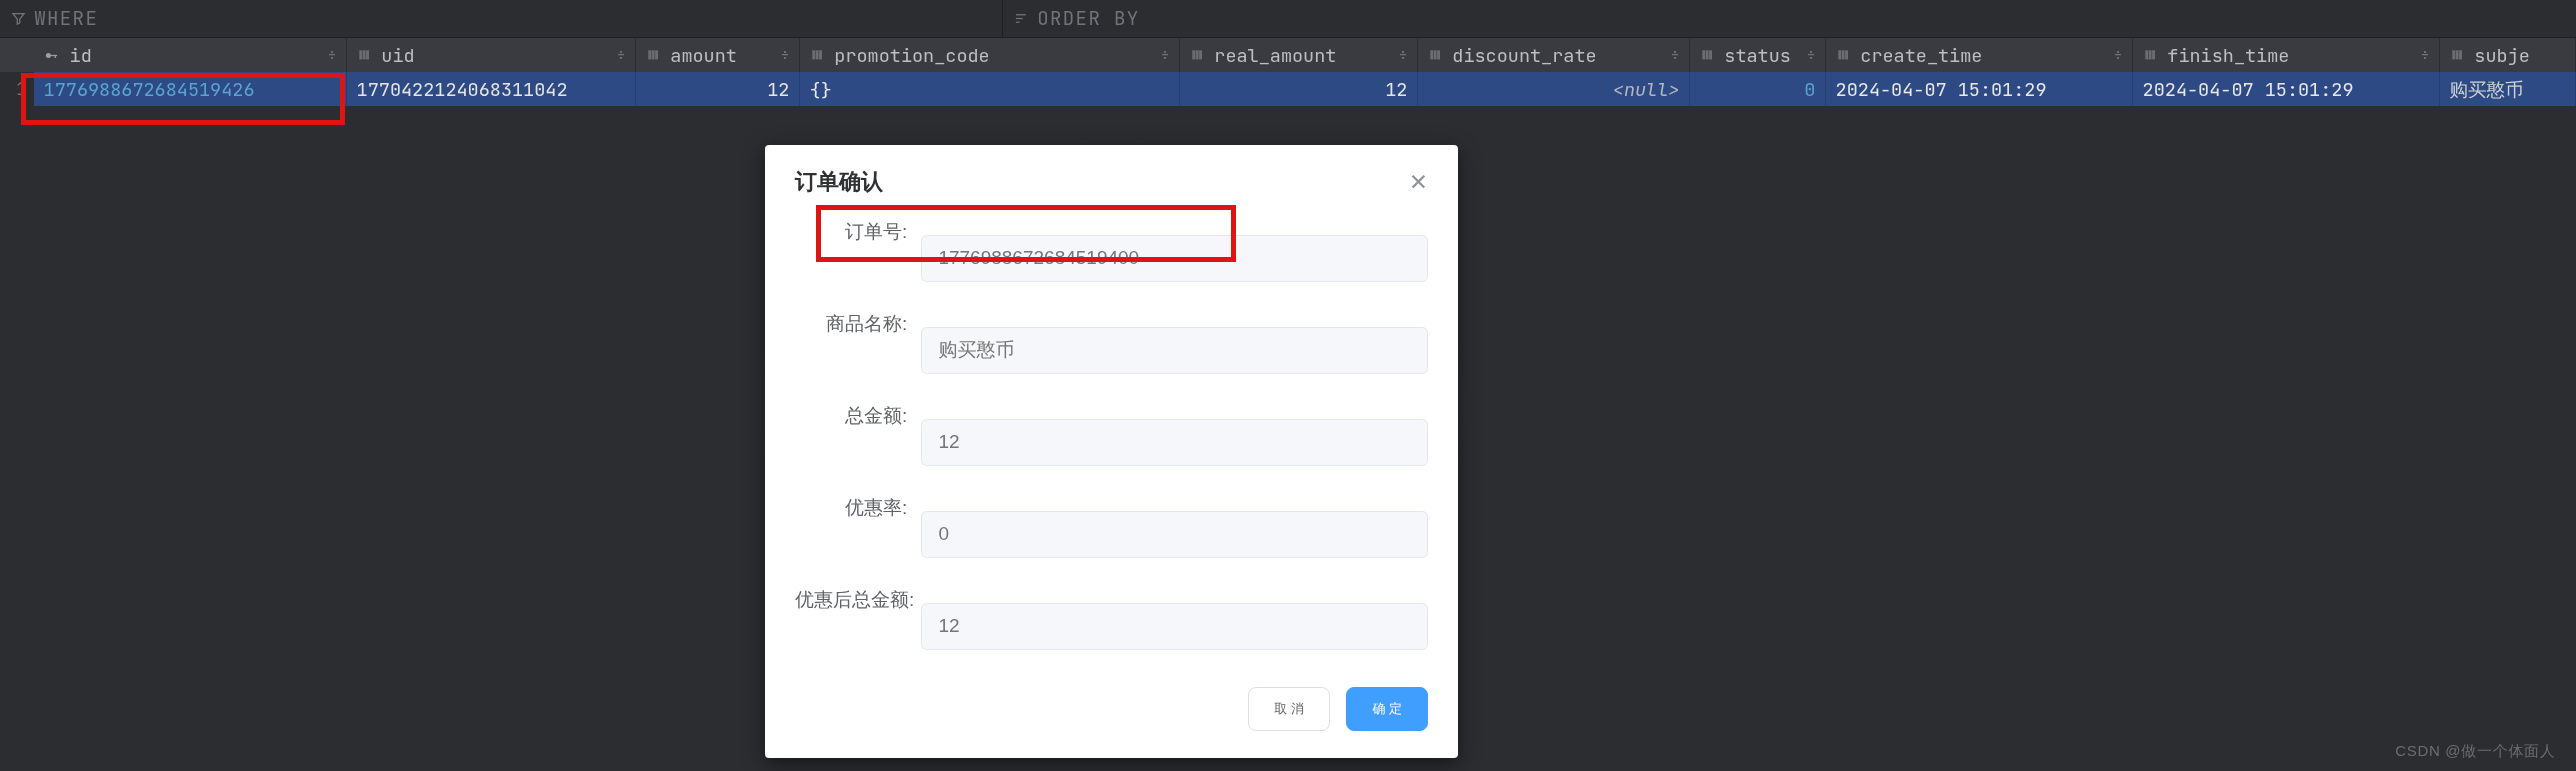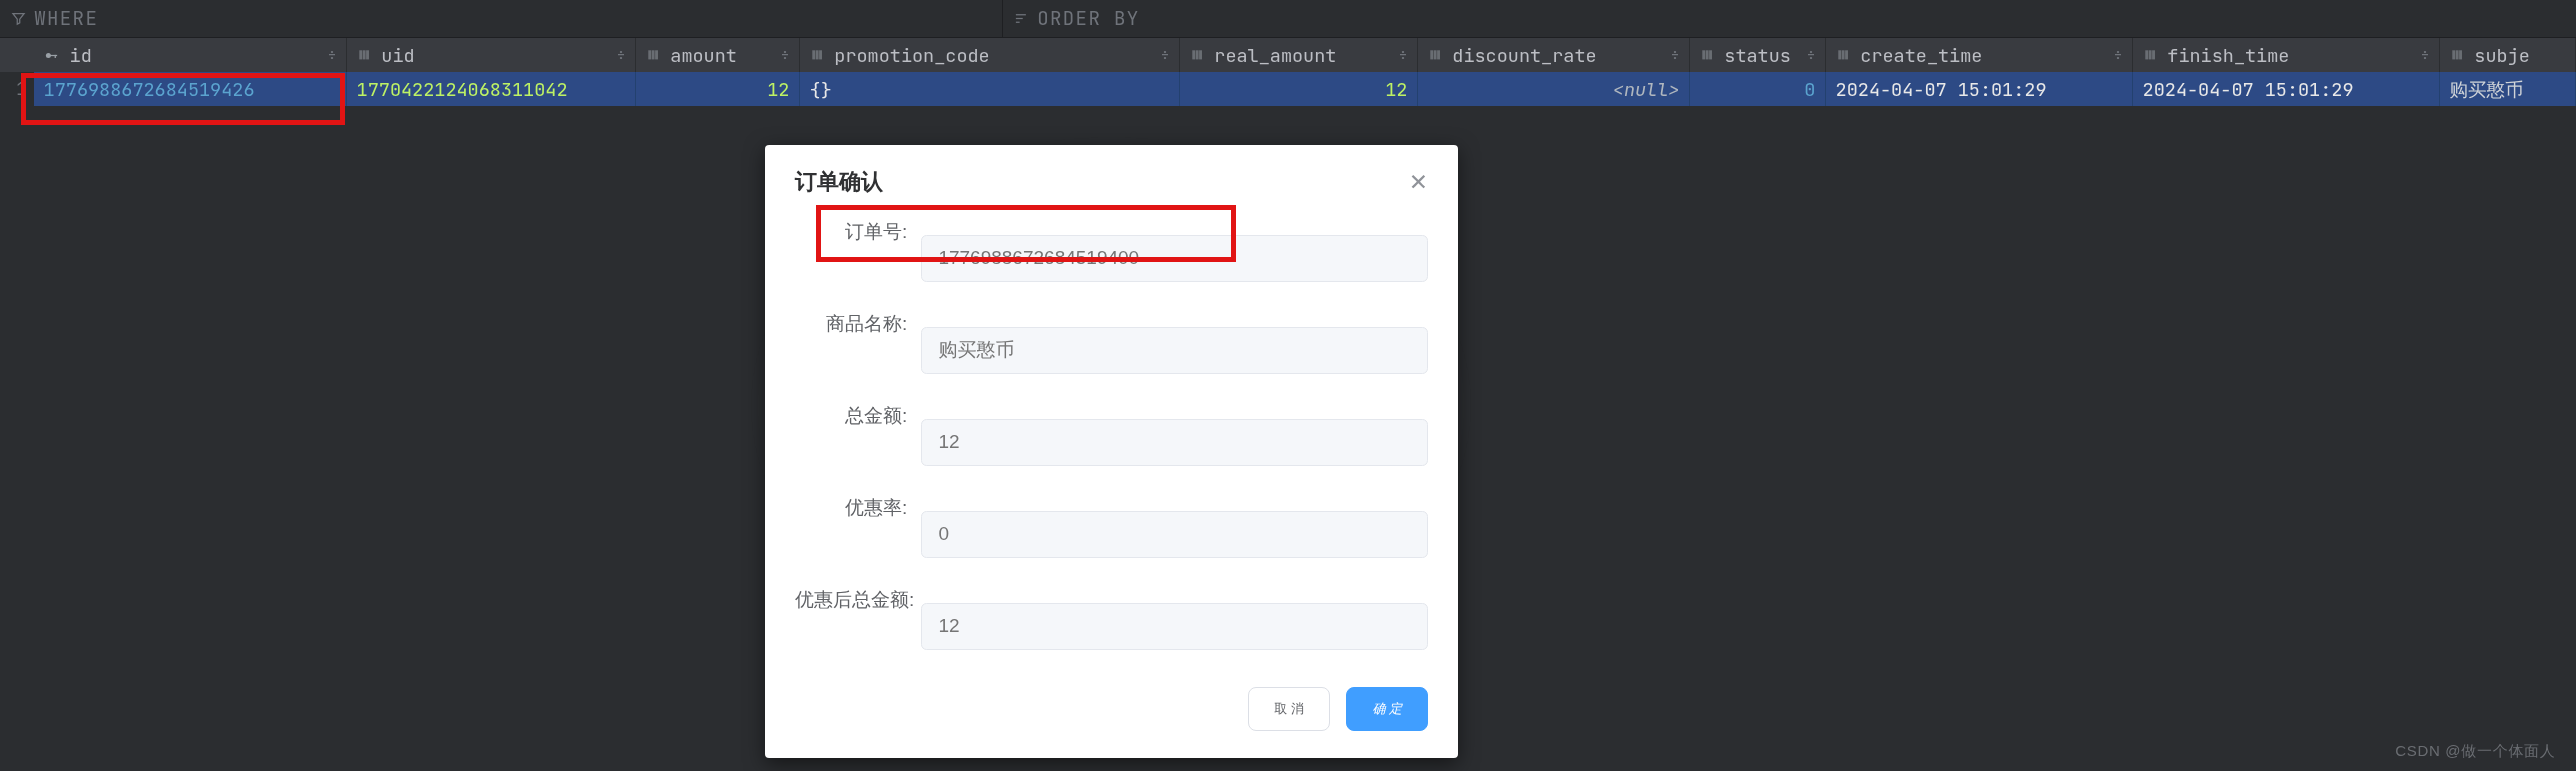--- a/index.html
+++ b/index.html
@@ -78,21 +78,21 @@
   .data-row {
     display: flex;
     height: 34px;
     background: #2d4a85;
     color: #e8e8e8;
     font-size: 18.5px;
   }
   .data-row .rownum-gutter { background:#2b2d30; }
   .data-row .col { border-right: 0.7px solid #23416f; }
   .data-row .c-id { color:#5ba4cf; }
-  .data-row .c-uid, .data-row .c-amount, .data-row .c-real { color:#bef264; }
+  .data-row .c-uid, .data-row .c-amount, .data-row .c-real { color:#e5e5e5; }
   .data-row .c-disc { color:#b0b7bf; font-style: italic; }
   .data-row .c-status { color:#5ba4cf; justify-content:flex-end; }
   .data-row .c-subj { color:#d0d4d8; }
 
   
   .hl-box {
     position: absolute;
     border: 5.5px solid #e11414;
     pointer-events: none;
     z-index: 60;
@@ -171,21 +171,20 @@
     font-family: inherit;
     cursor:pointer;
     border:0.7px solid #dcdfe6;
     background:#fff;
     color:#606266;
   }
   .btn-primary {
     background:#409eff;
     border-color:#409eff;
     color:#fff;
-    font-style:italic;
   }
 
   
   .watermark {
     position:absolute;
     right: 20.5px; bottom: 11px;
     color:#6a6d72;
     font-size: 15px;
     font-family: sans-serif;
     letter-spacing: 0.7px;

